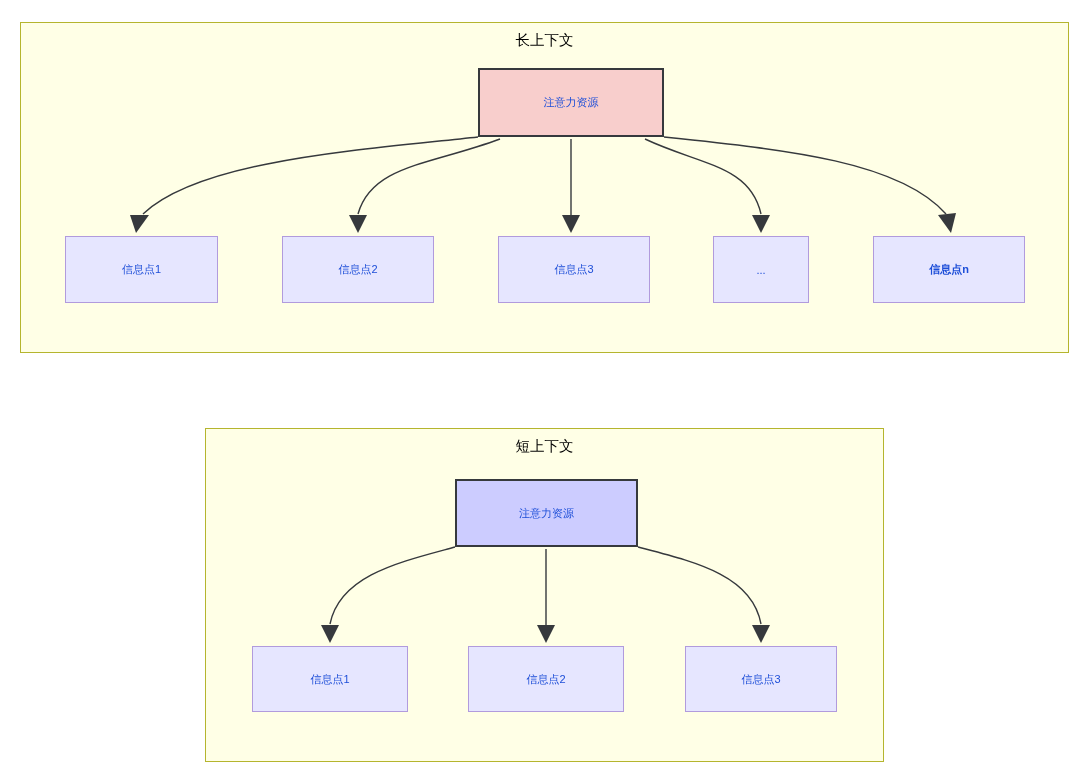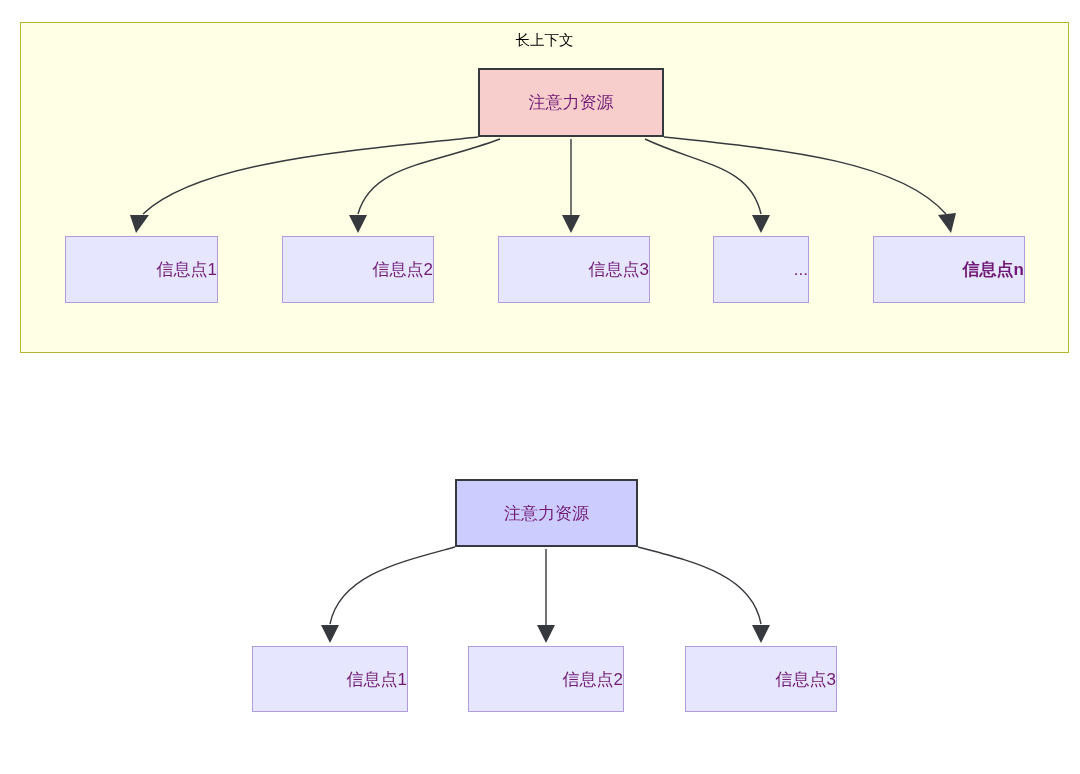--- a/index.html
+++ b/index.html
@@ -52,36 +52,35 @@
     line-height: 22px;
     white-space: nowrap;
   }
   
   .node {
     position: absolute;
     box-sizing: border-box;
     display: flex;
     align-items: center;
     justify-content: center;
-    font-size: 17px;
-    color: #701a75;
+    font-size: 11px;
+    color: #1d4ed8;
     white-space: nowrap;
   }
   .node-attention-long {
     background: #f8cecc;
     border: 2px solid #36393d;
   }
   .node-attention-short {
     background: #ccccff;
     border: 2px solid #36393d;
   }
   .node-info {
     background: #e6e6ff;
     border: 1px solid #b19bdd;
-    justify-content: flex-end;
   }
   
   #node-attn-long { left: 478px; top: 68px; width: 186px; height: 69px; }
   #node-info-l1 { left: 65px;  top: 236px; width: 153px; height: 67px; }
   #node-info-l2 { left: 282px; top: 236px; width: 152px; height: 67px; }
   #node-info-l3 { left: 498px; top: 236px; width: 152px; height: 67px; }
   #node-info-ldots { left: 713px; top: 236px; width: 96px;  height: 67px; }
   #node-info-ln { left: 873px; top: 236px; width: 152px; height: 67px; font-weight: bold; }
   
   #node-attn-short { left: 455px; top: 479px; width: 183px; height: 68px; }
@@ -108,20 +107,23 @@
 </style>
 </head>
 <body>
 
 <div class="canvas">
 
   <div class="panel" id="panel-long">
     <div class="panel-title">长上下文</div>
   </div>
 
+  <div class="panel" id="panel-short">
+    <div class="panel-title">短上下文</div>
+  </div>
 
   <svg id="edges" viewBox="0 0 1080 774">
 
     <path class="edge-path" d="M 478 137 C 360 150 200 160 143 214"></path>
     <polygon class="edge-head" points="136,233 130,215 149,215"></polygon>
 
     <path class="edge-path" d="M 500 139 C 430 165 372 165 358 214"></path>
     <polygon class="edge-head" points="358,233 349,215 367,215"></polygon>
 
     <path class="edge-path" d="M 571 139 L 571 215"></path>

